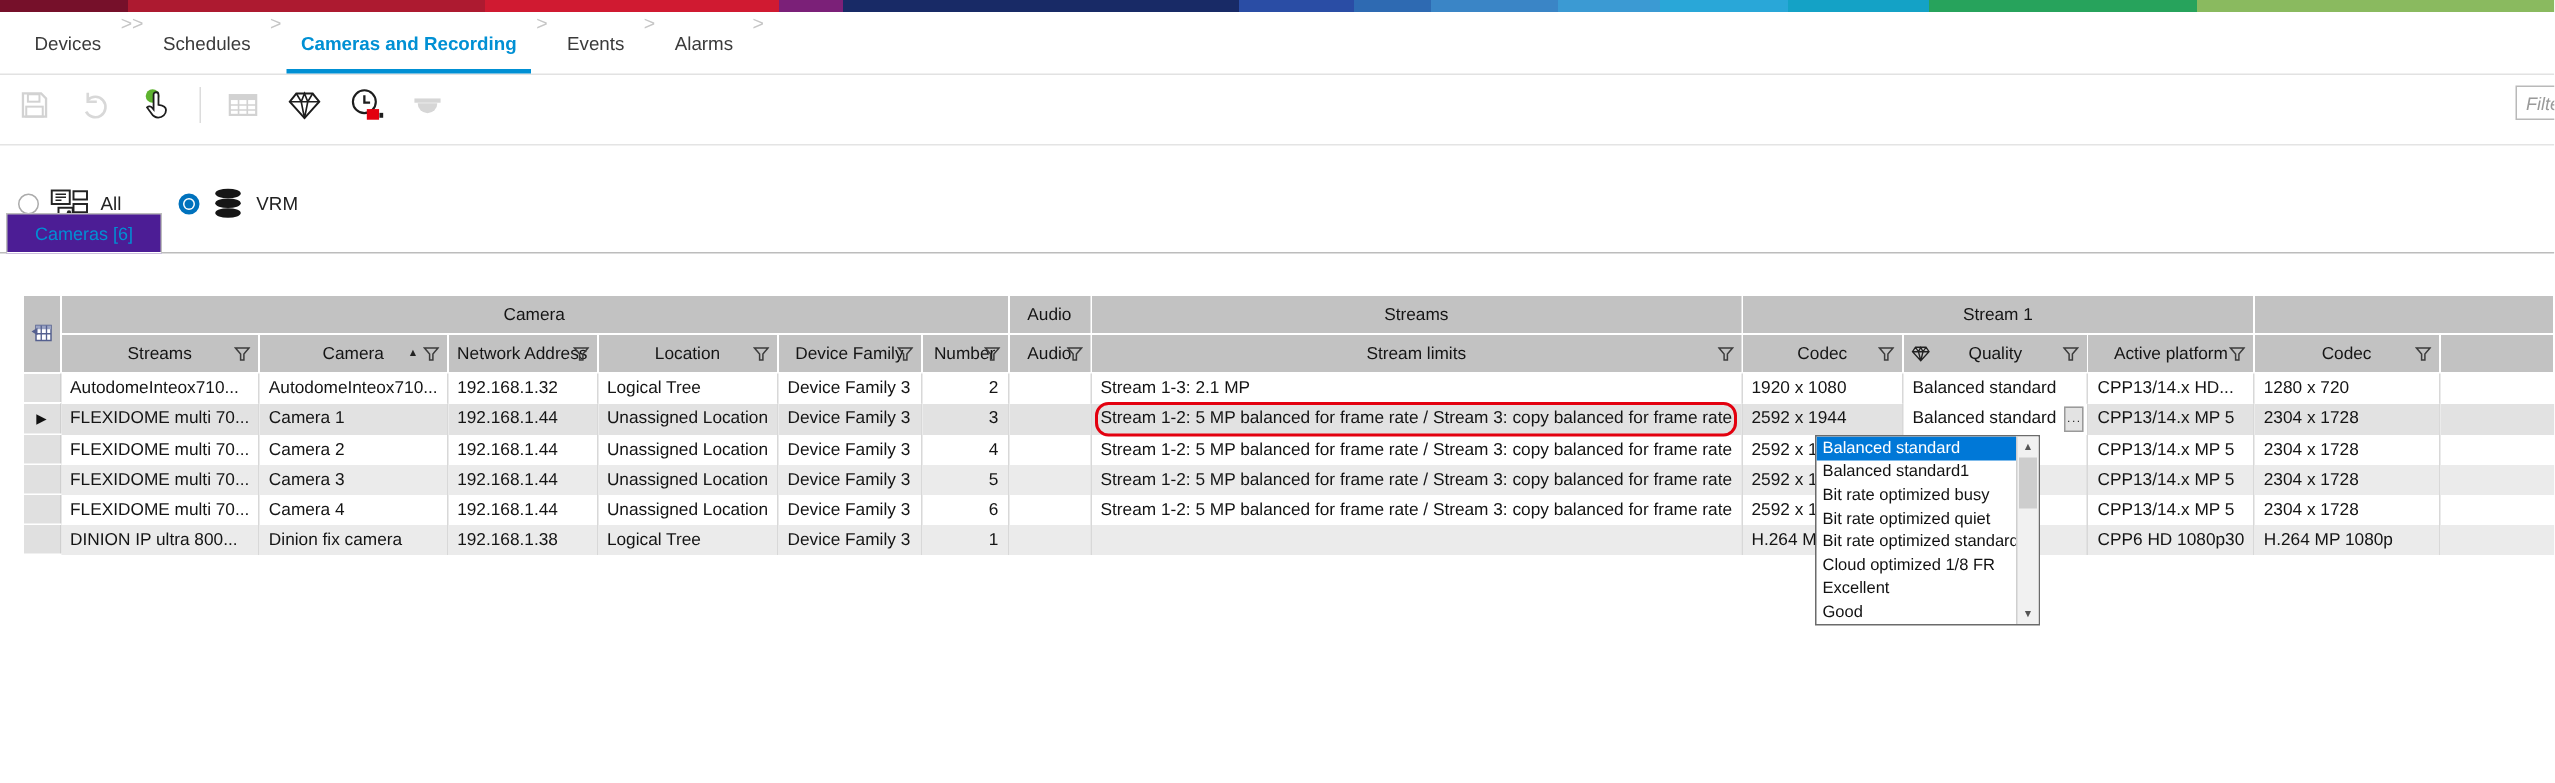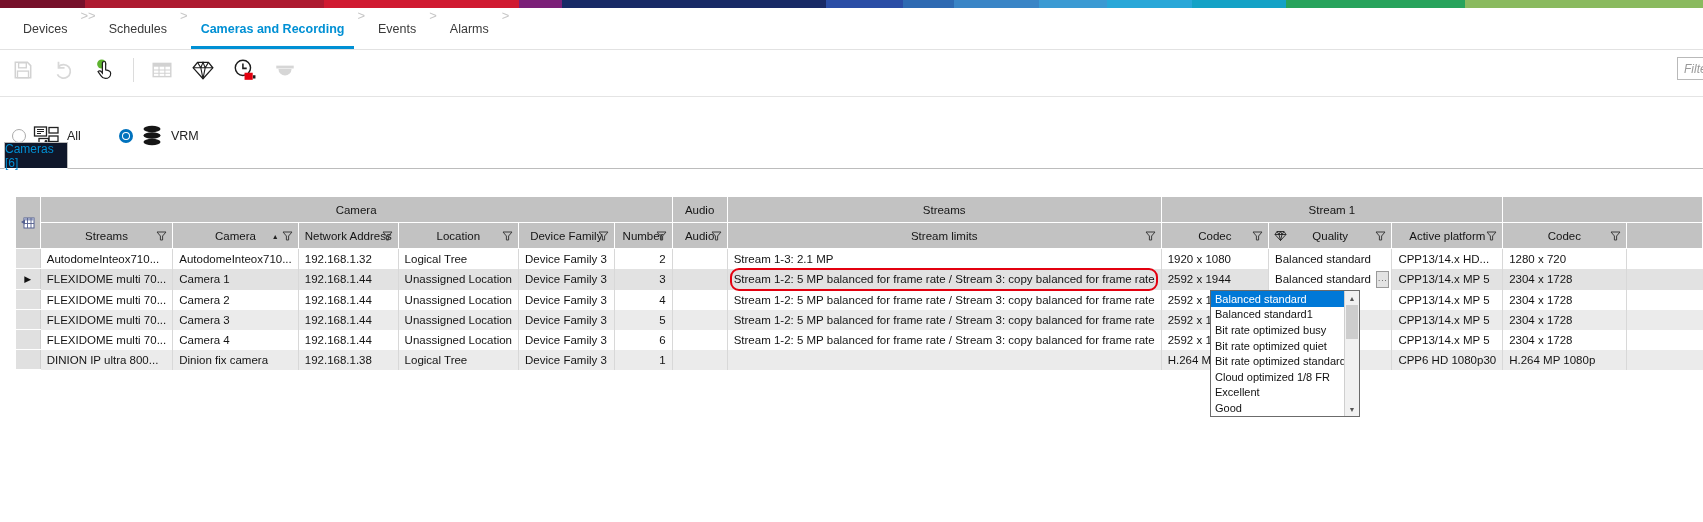--- a/index.html
+++ b/index.html
@@ -40,21 +40,21 @@
     display:flex;align-items:center;gap:38px;padding-left:12px;box-sizing:border-box;}
   .vopt{display:flex;align-items:center;gap:7px;cursor:pointer;margin-top:40px;}
   .radio{width:14px;height:14px;border-radius:50%;border:1px solid #ababab;background:#fff;box-sizing:border-box;}
   .radio.checked{border:3px solid #0072bd;position:relative;}
   .radio.checked::after{content:'';position:absolute;left:1px;top:1px;width:6px;height:6px;border-radius:50%;background:#0072bd;}
   .vlabel{font-size:12.5px;color:#222;}
   .vicon{display:flex;align-items:center;}
 
   
   .tabline{position:absolute;top:168px;left:0;right:0;height:1px;background:#bcbcbc;z-index:1;}
-  .tab{position:absolute;top:142px;left:4px;width:64px;height:27px;background:#0f172a;z-index:2;
+  .tab{position:absolute;top:142px;left:4px;width:104px;height:27px;background:#4c1d95;z-index:2;
     border:1px solid #bcbcbc;border-bottom:1px solid #fff;box-sizing:border-box;
     display:flex;align-items:center;justify-content:center;font-size:12px;color:#0090d4;cursor:pointer;}
 
   
   table.grid{position:absolute;left:15px;top:196px;border-collapse:collapse;table-layout:fixed;z-index:2;}
   table.grid th,table.grid td{margin:0;box-sizing:border-box;}
   th.gh,th.ch,th.corner{height:26px;background:#c2c2c2;border:1px solid #fff;font-weight:normal;
     font-size:11.5px;color:#151515;text-align:center;padding:0;position:relative;white-space:nowrap;overflow:hidden;}
   th.corner{overflow:visible;}
   .funnel{position:absolute;right:5px;top:50%;transform:translateY(-50%);line-height:0;cursor:pointer;}

